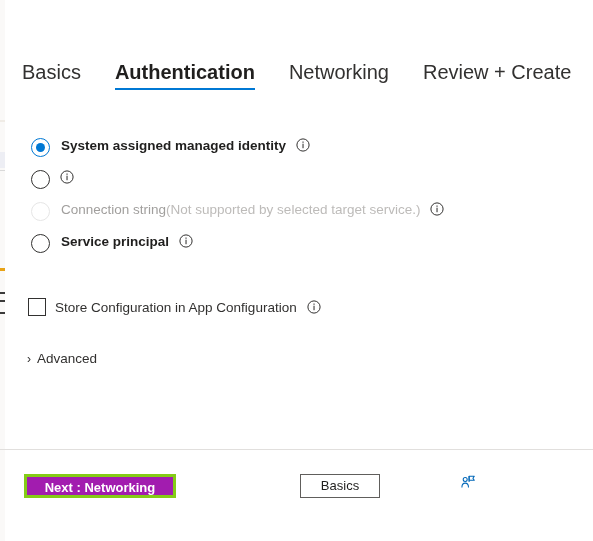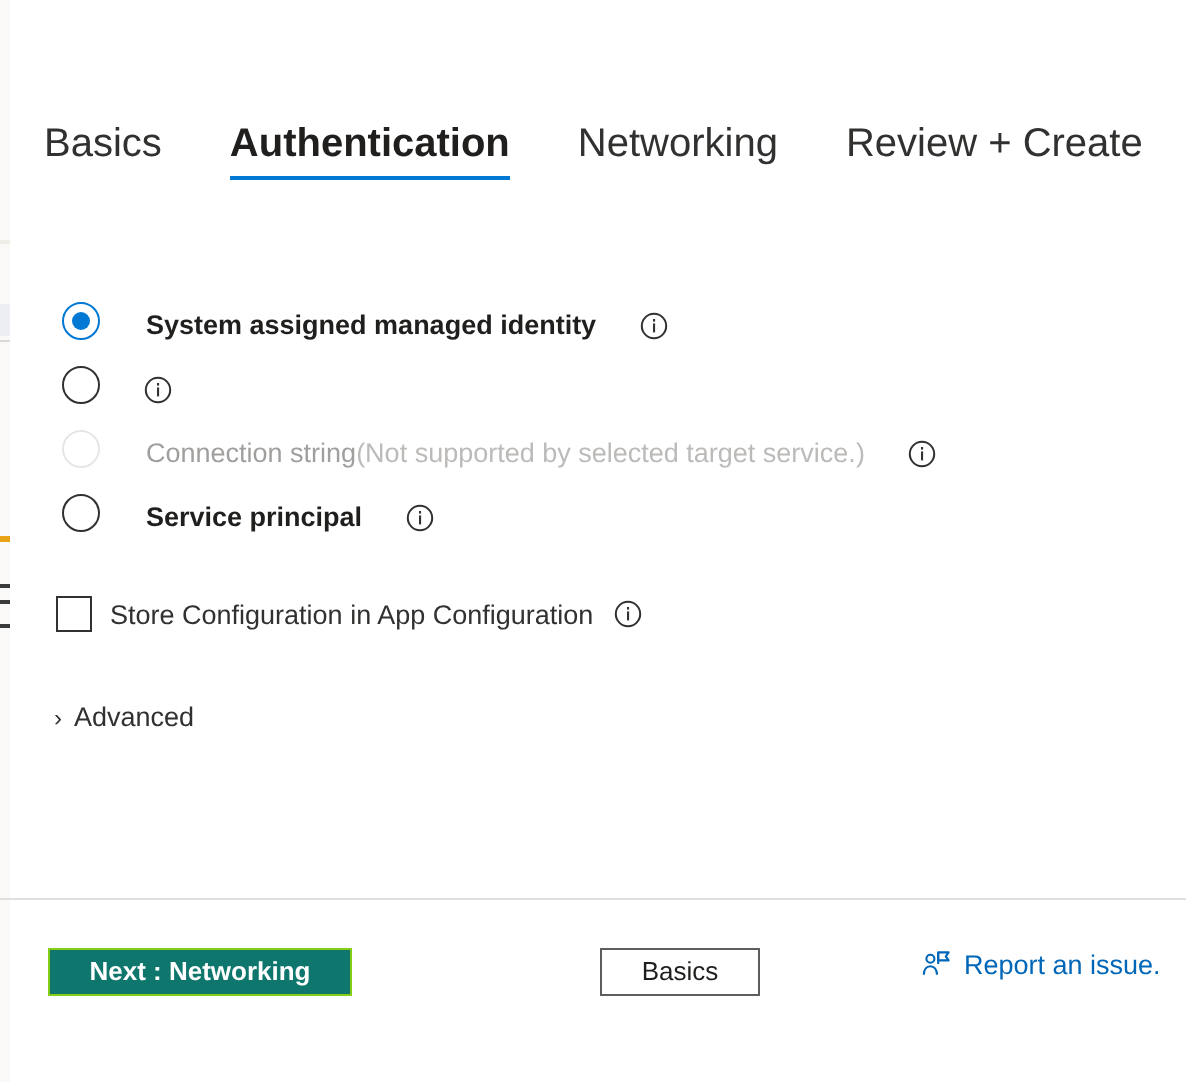--- a/index.html
+++ b/index.html
@@ -135,24 +135,23 @@
     text-decoration: none;
     cursor: pointer;
   }
 
   
   .radio-group {
     margin-top: 30px;
   }
   .radio-row {
     display: flex;
-    align-items: flex-end;
+    align-items: flex-start;
     height: 32px;
     padding-left: 26px;
-    gap: 12px;
   }
   .radio-mark {
     width: 19px;
     height: 19px;
     border-radius: 50%;
     border: 1.6px solid #323130;
     box-sizing: border-box;
     position: relative;
     flex: 0 0 auto;
     cursor: pointer;
@@ -276,23 +275,23 @@
     box-sizing: border-box;
     cursor: pointer;
     padding: 0;
     line-height: 22px;
     text-align: center;
     white-space: nowrap;
   }
   .btn-primary {
     left: 19px;
     width: 152px;
-    background: #0f766e;
+    background: #a21caf;
     color: #ffffff;
-    border: 1px solid #84cc16;
+    border: 3px solid #84cc16;
     font-weight: bold;
   }
   .btn-secondary {
     background: #ffffff;
     color: #201f1e;
     border: 1px solid #605e5c;
   }
   .btn-previous { left: 182px; width: 103px; }
   .btn-cancel   { left: 295px; width: 80px; }
 
@@ -423,17 +422,16 @@
 
     <a class="report-issue" href="#">
       <span class="ri-icon">
         <svg width="16" height="16" viewBox="0 0 16 16" aria-hidden="true">
           <circle cx="5.2" cy="5.4" r="2.0" fill="none" stroke="#0067b8" stroke-width="1.05"></circle>
           <path d="M1.9,13.4 C1.9,10.6 3.4,9.1 5.2,9.1 C7.0,9.1 8.5,10.6 8.5,13.4" fill="none" stroke="#0067b8" stroke-width="1.05"></path>
           <path d="M9.1,2.0 L9.1,8.0" fill="none" stroke="#0067b8" stroke-width="1.05"></path>
           <path d="M9.1,2.2 L14.3,2.2 L12.9,4.2 L14.3,6.2 L9.1,6.2 Z" fill="none" stroke="#0067b8" stroke-width="1.05" stroke-linejoin="round"></path>
         </svg>
       </span>
-      <span class="ri-text">Report an issue.</span>
     </a>
   </div>
 
 </div>
 
 </body></html>

